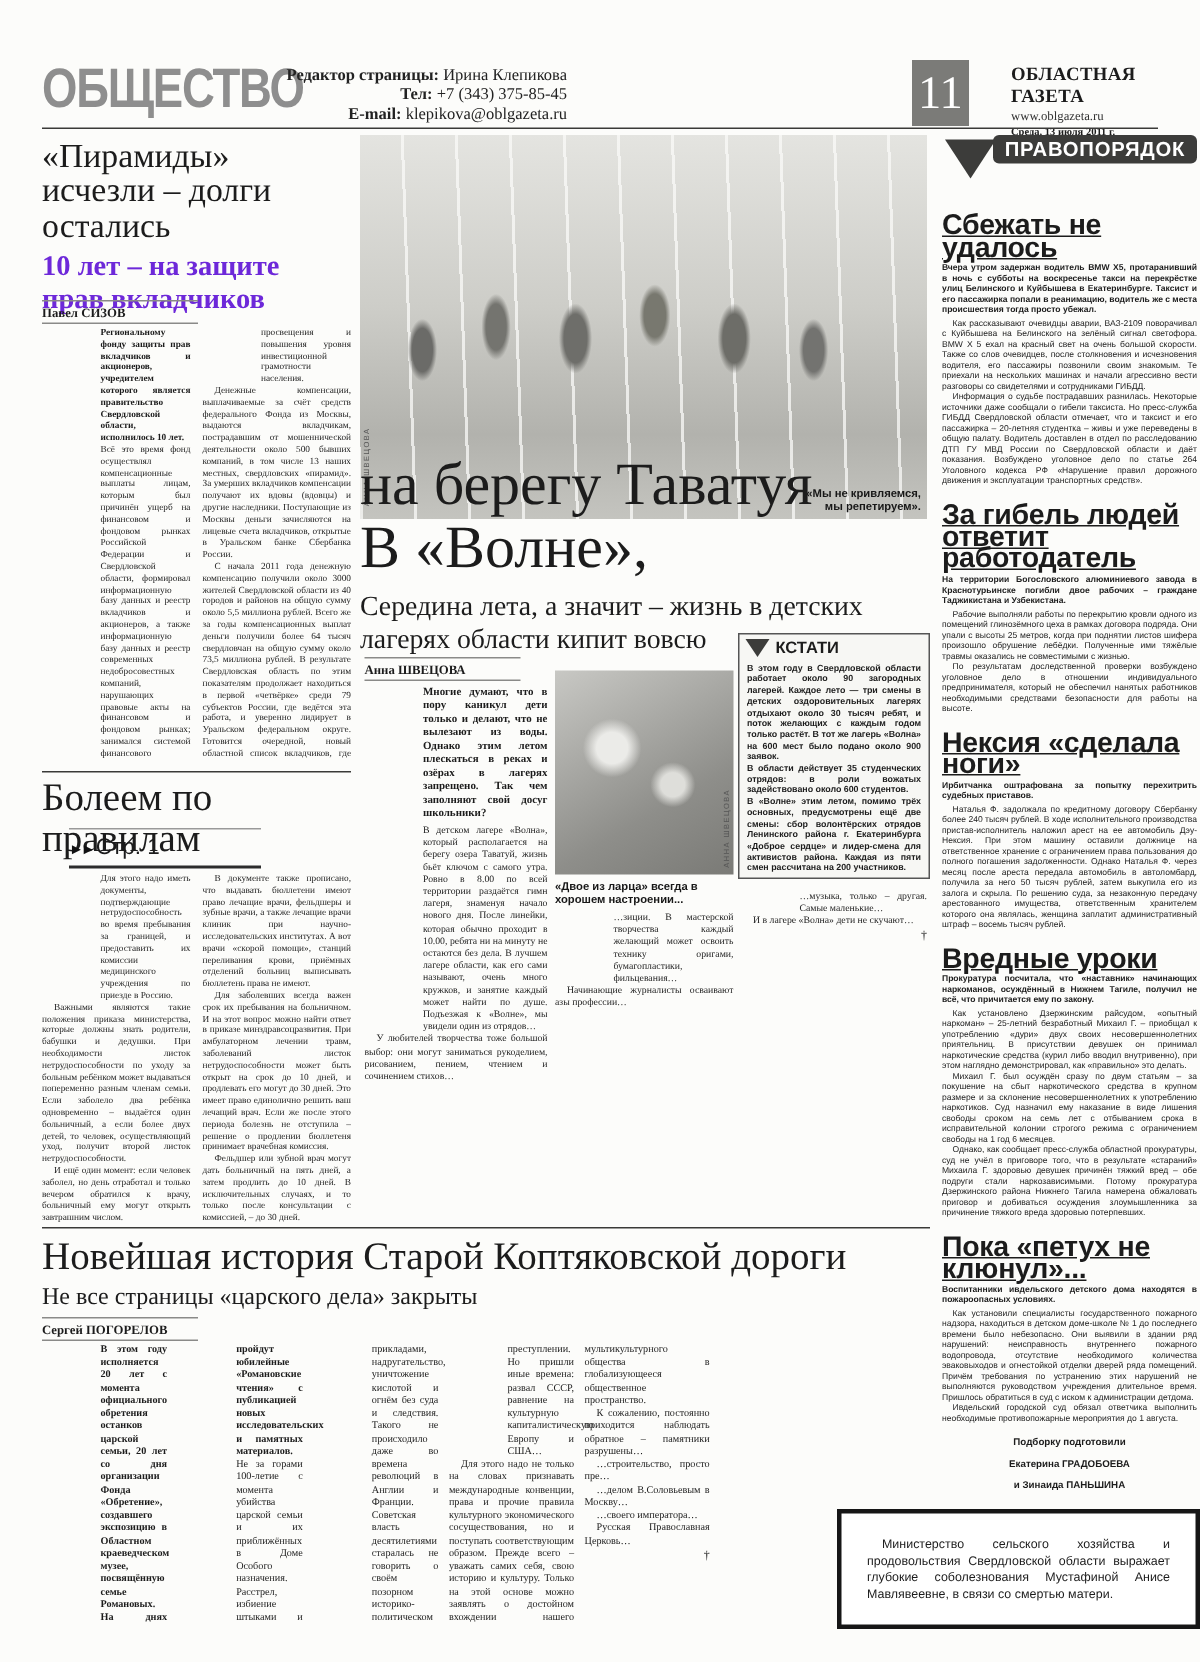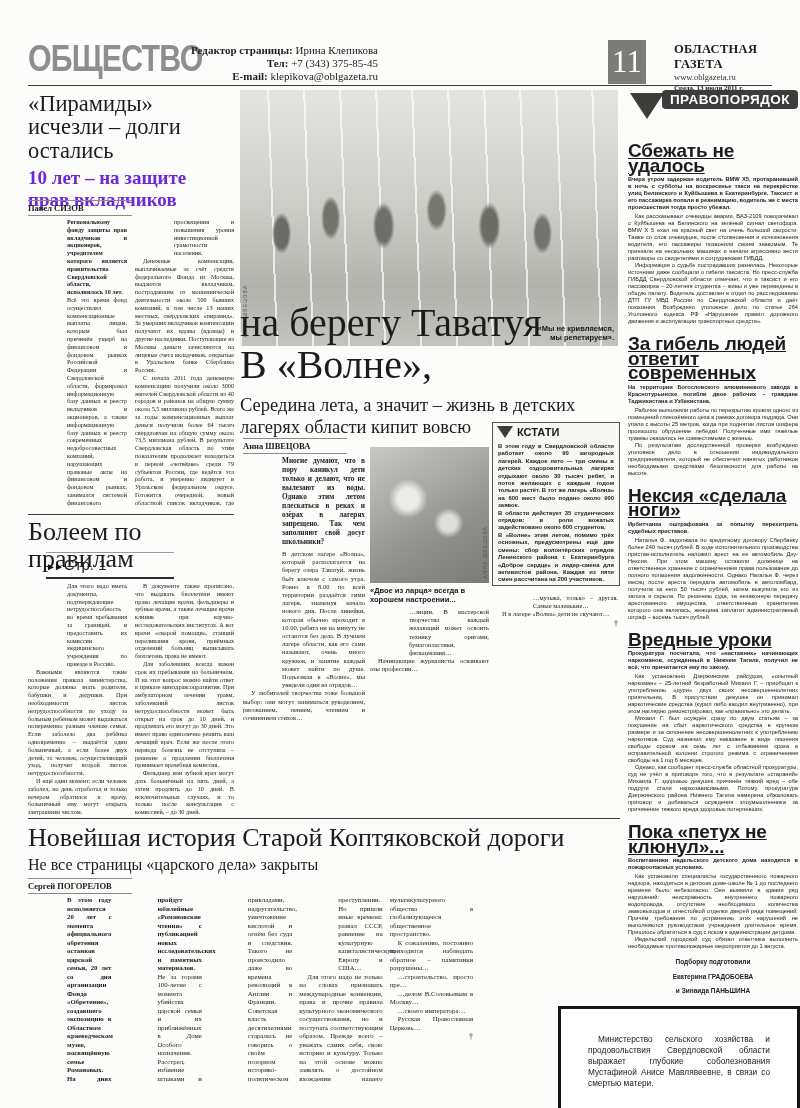--- a/index.html
+++ b/index.html
@@ -82,21 +82,21 @@
   .tri-lg{position:absolute;left:2px;top:3px;width:0;height:0;
     border-left:17px solid transparent;border-right:17px solid transparent;border-top:26px solid #3c3c3a;}
   .pp-art h3{margin:12px 0 3px;font-size:19px;line-height:14.5px;letter-spacing:-.2px;text-decoration:underline;}
   .pp-art .pl{font-weight:700;margin:0 0 2px;text-align:justify;}
   .pp-art .pb p{margin:0;text-indent:7px;text-align:justify;}
   .pp-footer{font-weight:700;font-size:6.5px;line-height:8px;text-align:center;margin-top:8px;}
 
   
   .condolence{border:3px solid #161616;background:#fff;padding:7px 9px;
     font-family:"Liberation Sans",sans-serif;font-size:8.3px;line-height:11px;text-align:justify;}
-  .condolence p{margin:18px;text-indent:10px;}
+  .condolence p{margin:8px;text-indent:10px;}
 </style>
 </head>
 <body>
 
 <div class="page">
 
   <div class="abs section-title" style="left:28px;top:40px;">ОБЩЕСТВО</div>
 
   <div class="abs editor-block" style="left:158px;top:44px;width:220px;">
     <div><b>Редактор страницы:</b> <span>Ирина Клепикова</span></div>
@@ -218,21 +218,21 @@
     <div class="pp-art">
       <h3>Сбежать не удалось</h3>
       <p class="pl">Вчера утром задержан водитель BMW X5, протаранивший в ночь с субботы на воскресенье такси на перекрёстке улиц Белинского и Куйбышева в Екатеринбурге. Таксист и его пассажирка попали в реанимацию, водитель же с места происшествия тогда просто убежал.</p>
       <div class="pb">
           <p>Как рассказывают очевидцы аварии, ВАЗ-2109 поворачивал с Куйбышева на Белинского на зелёный сигнал светофора. BMW X 5 ехал на красный свет на очень большой скорости. Также со слов очевидцев, после столкновения и исчезновения водителя, его пассажиры позвонили своим знакомым. Те приехали на нескольких машинах и начали агрессивно вести разговоры со свидетелями и сотрудниками ГИБДД.</p>
           <p>Информация о судьбе пострадавших разнилась. Некоторые источники даже сообщали о гибели таксиста. Но пресс-служба ГИБДД Свердловской области отмечает, что и таксист и его пассажирка – 20-летняя студентка – живы и уже переведены в общую палату. Водитель доставлен в отдел по расследованию ДТП ГУ МВД России по Свердловской области и даёт показания. Возбуждено уголовное дело по статье 264 Уголовного кодекса РФ «Нарушение правил дорожного движения и эксплуатации транспортных средств».</p>
         </div>
     </div>
 
     <div class="pp-art">
-      <h3>За гибель людей ответит современных</h3>
+      <h3>За гибель людей ответит работодатель</h3>
       <p class="pl">На территории Богословского алюминиевого завода в Краснотурьинске погибли двое рабочих – граждане Таджикистана и Узбекистана.</p>
       <div class="pb">
           <p>Рабочие выполняли работы по перекрытию кровли одного из помещений глинозёмного цеха в рамках договора подряда. Они упали с высоты 25 метров, когда при поднятии листов шифера произошло обрушение лебёдки. Полученные ими тяжёлые травмы оказались не совместимыми с жизнью.</p>
           <p>По результатам доследственной проверки возбуждено уголовное дело в отношении индивидуального предпринимателя, который не обеспечил нанятых работников необходимыми средствами безопасности для работы на высоте.</p>
         </div>
     </div>
 
     <div class="pp-art">
       <h3>Нексия «сделала ноги»</h3>
       <p class="pl">Ирбитчанка оштрафована за попытку перехитрить судебных приставов.</p>

